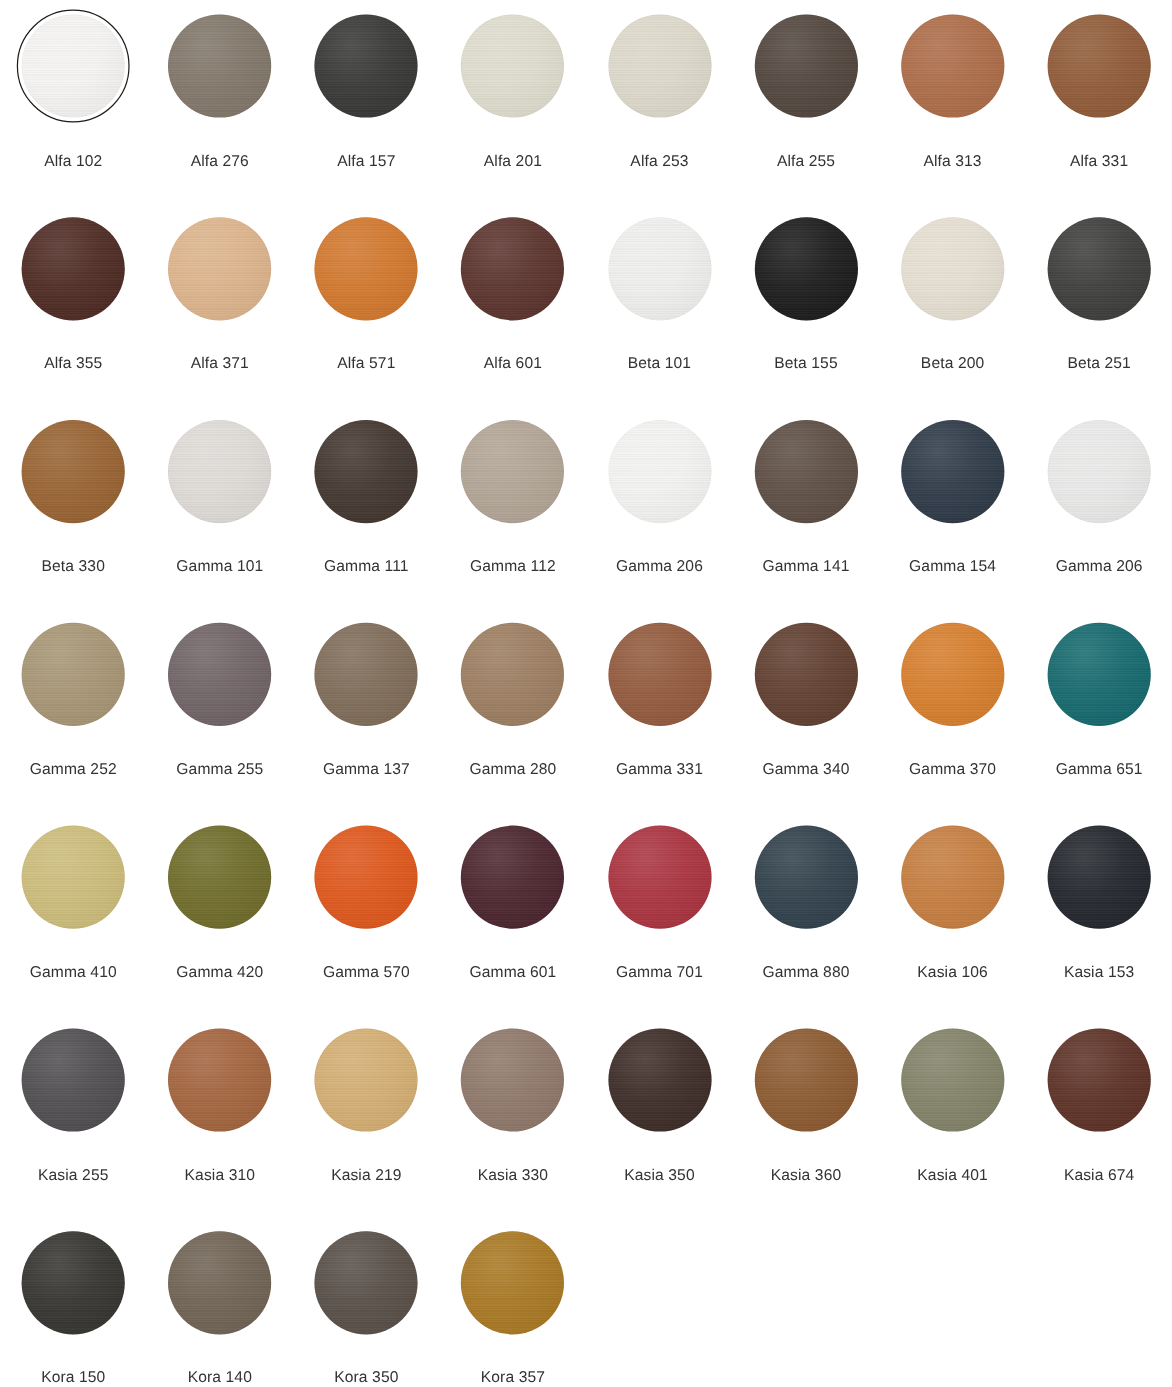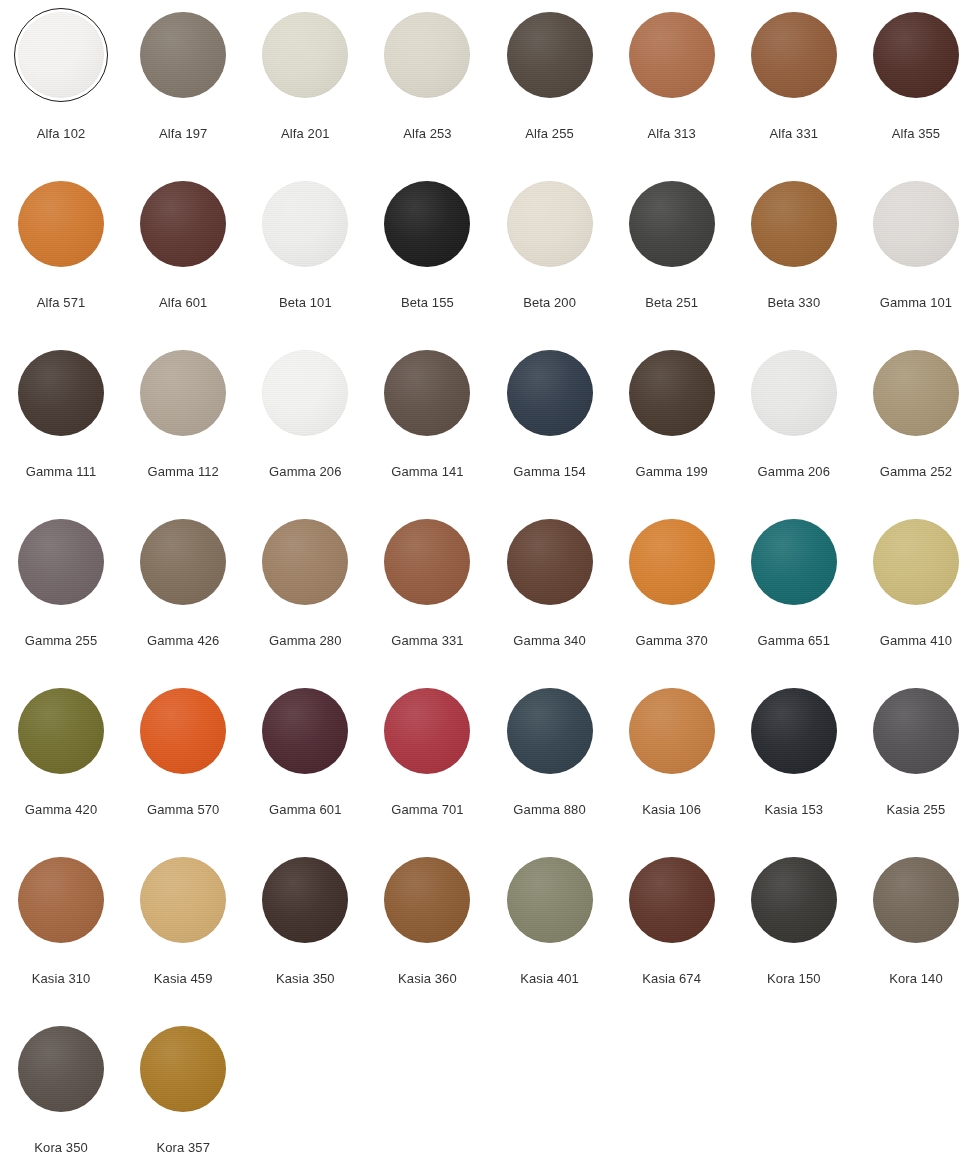--- a/index.html
+++ b/index.html
@@ -117,21 +117,27 @@
     <div class="swatch-cell is-selected">
       <div class="swatch-disc-wrap">
         <div class="swatch-disc" style="background-color: rgb(244, 243, 241);"></div>
       </div>
       <div class="swatch-label">Alfa 102</div>
     </div>
     <div class="swatch-cell">
       <div class="swatch-disc-wrap">
         <div class="swatch-disc" style="background-color: rgb(127, 116, 103);"></div>
       </div>
-      <div class="swatch-label">Alfa 197</div>
+      <div class="swatch-label">Alfa 276</div>
+    </div>
+    <div class="swatch-cell">
+      <div class="swatch-disc-wrap">
+        <div class="swatch-disc" style="background-color: rgb(52, 52, 51);"></div>
+      </div>
+      <div class="swatch-label">Alfa 157</div>
     </div>
     <div class="swatch-cell">
       <div class="swatch-disc-wrap">
         <div class="swatch-disc" style="background-color: rgb(220, 219, 204);"></div>
       </div>
       <div class="swatch-label">Alfa 201</div>
     </div>
     <div class="swatch-cell">
       <div class="swatch-disc-wrap">
         <div class="swatch-disc" style="background-color: rgb(219, 215, 201);"></div>
@@ -157,20 +163,26 @@
       <div class="swatch-label">Alfa 331</div>
     </div>
     <div class="swatch-cell">
       <div class="swatch-disc-wrap">
         <div class="swatch-disc" style="background-color: rgb(75, 39, 32);"></div>
       </div>
       <div class="swatch-label">Alfa 355</div>
     </div>
     <div class="swatch-cell">
       <div class="swatch-disc-wrap">
+        <div class="swatch-disc" style="background-color: rgb(219, 178, 137);"></div>
+      </div>
+      <div class="swatch-label">Alfa 371</div>
+    </div>
+    <div class="swatch-cell">
+      <div class="swatch-disc-wrap">
         <div class="swatch-disc" style="background-color: rgb(208, 117, 42);"></div>
       </div>
       <div class="swatch-label">Alfa 571</div>
     </div>
     <div class="swatch-cell">
       <div class="swatch-disc-wrap">
         <div class="swatch-disc" style="background-color: rgb(88, 48, 42);"></div>
       </div>
       <div class="swatch-label">Alfa 601</div>
     </div>
@@ -235,47 +247,41 @@
       <div class="swatch-label">Gamma 141</div>
     </div>
     <div class="swatch-cell">
       <div class="swatch-disc-wrap">
         <div class="swatch-disc" style="background-color: rgb(43, 54, 69);"></div>
       </div>
       <div class="swatch-label">Gamma 154</div>
     </div>
     <div class="swatch-cell">
       <div class="swatch-disc-wrap">
-        <div class="swatch-disc" style="background-color: rgb(67, 52, 41);"></div>
-      </div>
-      <div class="swatch-label">Gamma 199</div>
-    </div>
-    <div class="swatch-cell">
-      <div class="swatch-disc-wrap">
         <div class="swatch-disc" style="background-color: rgb(232, 232, 231);"></div>
       </div>
       <div class="swatch-label">Gamma 206</div>
     </div>
     <div class="swatch-cell">
       <div class="swatch-disc-wrap">
         <div class="swatch-disc" style="background-color: rgb(165, 147, 114);"></div>
       </div>
       <div class="swatch-label">Gamma 252</div>
     </div>
     <div class="swatch-cell">
       <div class="swatch-disc-wrap">
         <div class="swatch-disc" style="background-color: rgb(109, 96, 99);"></div>
       </div>
       <div class="swatch-label">Gamma 255</div>
     </div>
     <div class="swatch-cell">
       <div class="swatch-disc-wrap">
         <div class="swatch-disc" style="background-color: rgb(125, 106, 86);"></div>
       </div>
-      <div class="swatch-label">Gamma 426</div>
+      <div class="swatch-label">Gamma 137</div>
     </div>
     <div class="swatch-cell">
       <div class="swatch-disc-wrap">
         <div class="swatch-disc" style="background-color: rgb(154, 123, 94);"></div>
       </div>
       <div class="swatch-label">Gamma 280</div>
     </div>
     <div class="swatch-cell">
       <div class="swatch-disc-wrap">
         <div class="swatch-disc" style="background-color: rgb(144, 87, 58);"></div>
@@ -357,21 +363,27 @@
     <div class="swatch-cell">
       <div class="swatch-disc-wrap">
         <div class="swatch-disc" style="background-color: rgb(161, 97, 58);"></div>
       </div>
       <div class="swatch-label">Kasia 310</div>
     </div>
     <div class="swatch-cell">
       <div class="swatch-disc-wrap">
         <div class="swatch-disc" style="background-color: rgb(210, 172, 112);"></div>
       </div>
-      <div class="swatch-label">Kasia 459</div>
+      <div class="swatch-label">Kasia 219</div>
+    </div>
+    <div class="swatch-cell">
+      <div class="swatch-disc-wrap">
+        <div class="swatch-disc" style="background-color: rgb(140, 117, 103);"></div>
+      </div>
+      <div class="swatch-label">Kasia 330</div>
     </div>
     <div class="swatch-cell">
       <div class="swatch-disc-wrap">
         <div class="swatch-disc" style="background-color: rgb(58, 41, 36);"></div>
       </div>
       <div class="swatch-label">Kasia 350</div>
     </div>
     <div class="swatch-cell">
       <div class="swatch-disc-wrap">
         <div class="swatch-disc" style="background-color: rgb(137, 87, 45);"></div>

